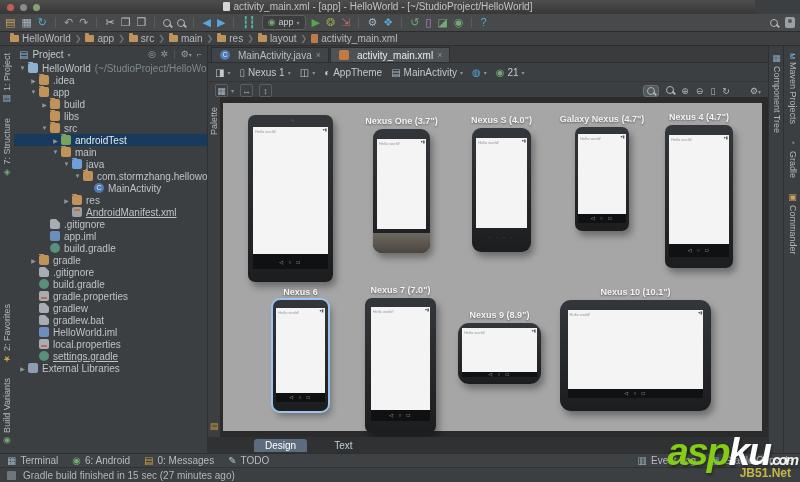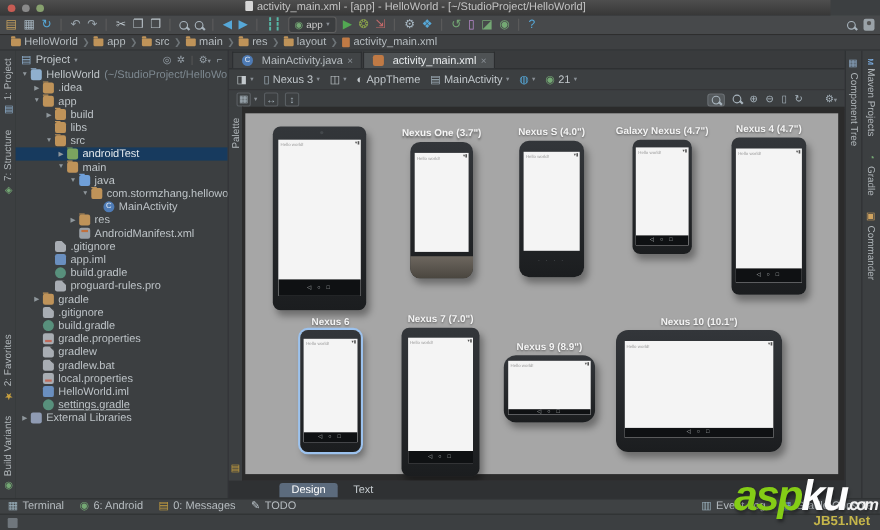--- a/index.html
+++ b/index.html
@@ -79,21 +79,21 @@
   .caret{font-size:6px;color:#8a9096}
   #dtb1{height:18px;display:flex;align-items:center;gap:9px;padding:0 7px;font-size:10px;color:#c3c9cd;border-bottom:1px solid #333537}
   #dtb2{height:17px;display:flex;align-items:center;gap:6px;padding:0 7px;font-size:9px;color:#aab7c0;border-bottom:1px solid #2a2c2e}
   #dtb2 .right{margin-left:auto;display:flex;align-items:center;gap:7px}
   .boxicon{border:1px solid #5a5f63;border-radius:2px;min-width:9px;height:11px;display:flex;align-items:center;justify-content:center;padding:0 1px}
   .pressed{background:#54595c;border:1px solid #6a6f73;border-radius:3px;padding:1px 3px;display:flex;align-items:center}
   #palette{left:0;top:51px;width:12px;height:340px;background:#3c3f41;border-right:1px solid #2e3133;
            display:flex;flex-direction:column;align-items:center;font-size:9px;color:#b2b8bc}
   #canvas{left:12px;top:51px;width:548px;height:340px;background:#2b2b2b;overflow:hidden}
   #surface{position:absolute;left:3px;top:6px;right:6px;bottom:6px;background:#a6a6a6}
-  #designtabs{left:0;top:391px;width:560px;height:16px;background:#2f3133;display:flex;align-items:center;padding-left:46px;gap:3px;box-sizing:border-box}
+  #designtabs{left:0;top:391px;width:560px;height:16px;background:#2f3133;display:flex;align-items:center;padding-left:46px;gap:16px;box-sizing:border-box}
   .dt{padding:1px 11px;font-size:10px;color:#c8ced2;border-radius:3px 3px 0 0}
   .dt.active{background:#5c6b7d;color:#fff}
   
   .device{position:absolute;background:linear-gradient(#33363a,#1b1d1f);border-radius:7px;box-shadow:3px 5px 7px rgba(0,0,0,.35)}
   .device.chin{border-radius:9px}
   .device.tab-l{border-radius:11px}
   .device.selected{box-shadow:0 0 0 2px #9cc2ee,3px 5px 7px rgba(0,0,0,.35)}
   .screen{position:absolute;background:#f4f4f4;overflow:hidden}
   .phone .screen{top:7%;bottom:8%;left:6%;right:6%}
   .chin .screen{top:8%;bottom:19%;left:7%;right:7%}
@@ -308,44 +308,39 @@
       <div class="trow" style="padding-left: 70px;">
         <span class="arrow"></span>
         <span class="ti ic-class"></span>
         <span>MainActivity</span>
       </div>
       <div class="trow" style="padding-left: 48px;">
         <span class="arrow">▶</span>
         <span class="ti ic-folder-res fold"></span>
         <span>res</span>
       </div>
-      <div class="trow" style="padding-left: 48px;">
+      <div class="trow" style="padding-left: 48px; text-decoration: underline;">
         <span class="arrow"></span>
         <span class="ti ic-manifest"></span>
         <span>AndroidManifest.xml</span>
       </div>
       <div class="trow" style="padding-left: 26px;">
         <span class="arrow"></span>
         <span class="ti ic-file"></span>
         <span>.gitignore</span>
       </div>
       <div class="trow" style="padding-left: 26px;">
         <span class="arrow"></span>
         <span class="ti ic-iml"></span>
         <span>app.iml</span>
       </div>
       <div class="trow" style="padding-left: 26px;">
         <span class="arrow"></span>
         <span class="ti ic-gradle"></span>
         <span>build.gradle</span>
-      </div>
-      <div class="trow" style="padding-left: 26px;">
-        <span class="arrow"></span>
-        <span class="ti ic-file"></span>
-        <span>proguard-rules.pro</span>
       </div>
       <div class="trow" style="padding-left: 15px;">
         <span class="arrow">▶</span>
         <span class="ti ic-folder fold"></span>
         <span>gradle</span>
       </div>
       <div class="trow" style="padding-left: 15px;">
         <span class="arrow"></span>
         <span class="ti ic-file"></span>
         <span>.gitignore</span>
@@ -365,27 +360,27 @@
         <span class="ti ic-file"></span>
         <span>gradlew</span>
       </div>
       <div class="trow" style="padding-left: 15px;">
         <span class="arrow"></span>
         <span class="ti ic-file"></span>
         <span>gradlew.bat</span>
       </div>
       <div class="trow" style="padding-left: 15px;">
         <span class="arrow"></span>
+        <span class="ti ic-iml"></span>
+        <span>HelloWorld.iml</span>
+      </div>
+      <div class="trow" style="padding-left: 15px;">
+        <span class="arrow"></span>
         <span class="ti ic-prop"></span>
         <span>local.properties</span>
-      </div>
-      <div class="trow" style="padding-left: 15px;">
-        <span class="arrow"></span>
-        <span class="ti ic-iml"></span>
-        <span>HelloWorld.iml</span>
       </div>
       <div class="trow" style="padding-left: 15px; text-decoration: underline;">
         <span class="arrow"></span>
         <span class="ti ic-gradle"></span>
         <span>settings.gradle</span>
       </div>
       <div class="trow" style="padding-left: 4px;">
         <span class="arrow">▶</span>
         <span class="ti ic-lib"></span>
         <span>External Libraries</span>
@@ -407,21 +402,21 @@
       </span>
     </div>
 
   <div id="dtb1">
     <span class="chip">
         <span>◨</span>
         <span class="caret">▾</span>
       </span>
     <span class="chip">
         <span style="color:#a7b7c2">▯</span>
-        <span>Nexus 3</span>
+        <span>Nexus 1</span>
         <span class="caret">▾</span>
       </span>
     <span class="chip">
         <span>◫</span>
         <span class="caret">▾</span>
       </span>
     <span class="chip">
         <span>◐</span>
         <span>AppTheme</span>
       </span>
@@ -596,20 +591,21 @@
       </span>
       <span class="twitem">
         <span style="color: rgb(127, 178, 232);">▦</span>
         <span>Gradle Console</span>
       </span>
     </span>
   </div>
 
 <div id="statusbar" class="abs">
   <span class="sqicon"></span>
+  <span>Gradle build finished in 15 sec (27 minutes ago)</span>
 </div>
 
 <div id="wm" class="abs">
   <div class="brand"><span class="asp">asp</span><span class="ku">ku</span><span class="tld">.com</span></div>
   <div class="caprow">
     <span class="ghost">JB51.Net</span>
   </div>
 </div>
 
 </body></html>

